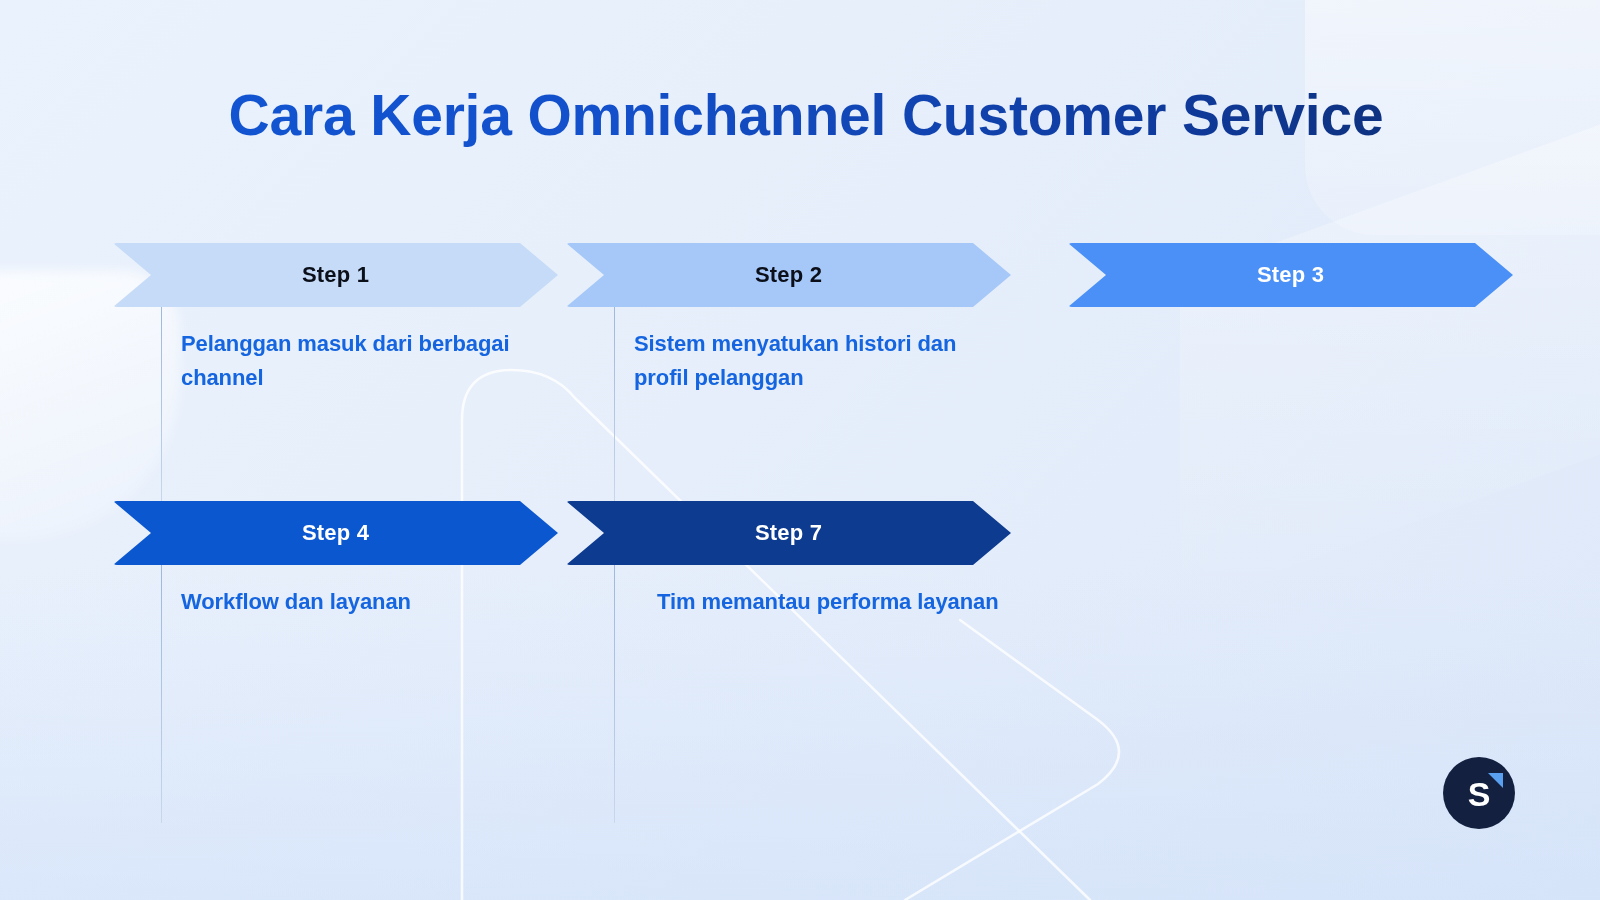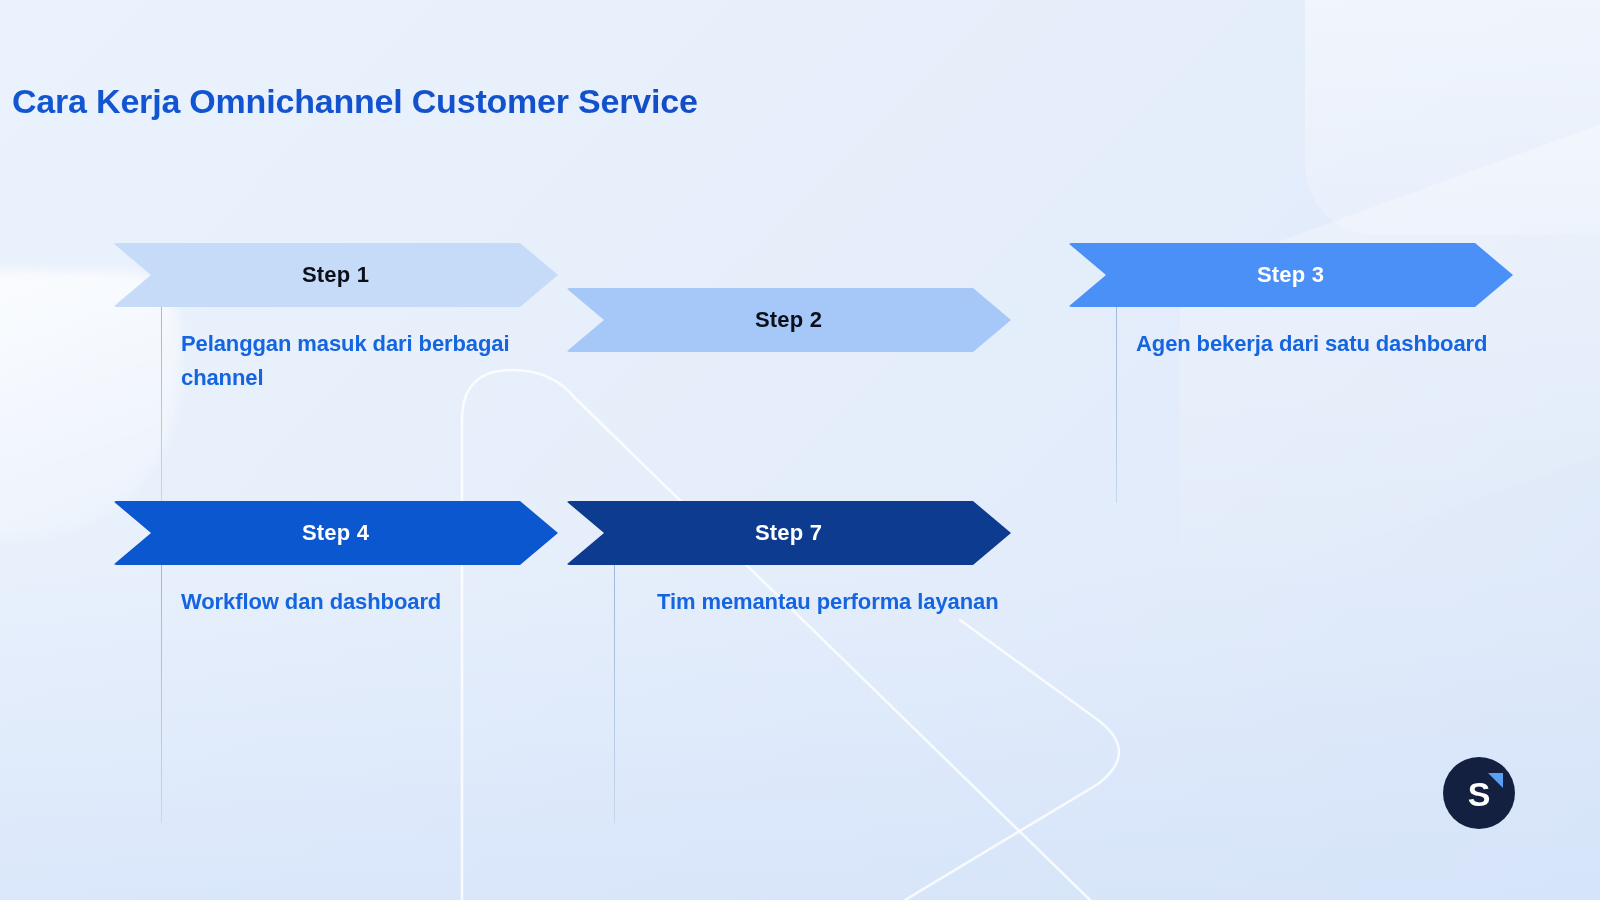--- a/index.html
+++ b/index.html
@@ -51,22 +51,22 @@
     left:0; bottom:0; right:0; height:330px;
     background:linear-gradient(180deg, rgba(214,229,250,0), rgba(208,225,250,.55));
   }
 
   .bg-curves { position:absolute; inset:0; }
 
   
   .title {
     position:absolute;
     left:0; right:0; top:82px;
-    text-align:left;
-    font-size:34px;
+    text-align:center;
+    font-size:57px;
     font-weight:bold;
     letter-spacing:-0.2px;
     background:linear-gradient(90deg,#1156d4 0%,#1350cb 38%,#0f3b9e 72%,#0d2a66 100%);
     -webkit-background-clip:text;
     background-clip:text;
     color:transparent;
     padding-left:12px;
     -webkit-text-fill-color:transparent;
   }
 
@@ -167,42 +167,42 @@
       <div class="banner" style="background:#c6dbf7;">
         <span class="banner-label" style="color:#0b0f19;">Step 1</span>
       </div>
       <div class="step-body">
         <div class="step-rule"></div>
         <p class="step-desc">Pelanggan masuk dari berbagai channel</p>
       </div>
     </div>
 
     <div class="step" style="left:566px; top:243px; width:445px;">
-      <div class="banner" style="background:#a6c8f8;margin-top:45px;">
+      <div class="banner" style="background:#a6c8f8;">
         <span class="banner-label" style="color:#0b0f19;">Step 2</span>
+      </div>
+      <div class="step-body">
+        <div class="step-rule"></div>
+        <p class="step-desc">Sistem menyatukan histori dan profil pelanggan</p>
       </div>
     </div>
 
     <div class="step" style="left:1068px; top:243px; width:445px;">
       <div class="banner" style="background:#4a90f7;">
         <span class="banner-label" style="color:#ffffff;">Step 3</span>
       </div>
-      <div class="step-body">
-        <div class="step-rule"></div>
-        <p class="step-desc">Agen bekerja dari satu dashboard</p>
-      </div>
     </div>
 
     <div class="step" style="left:113px; top:501px; width:445px;">
       <div class="banner" style="background:#0b57d0;">
         <span class="banner-label" style="color:#ffffff;">Step 4</span>
       </div>
       <div class="step-body" style="height:258px;">
         <div class="step-rule"></div>
-        <p class="step-desc">Workflow dan dashboard</p>
+        <p class="step-desc">Workflow dan layanan</p>
       </div>
     </div>
 
     <div class="step" style="left:566px; top:501px; width:445px;">
       <div class="banner" style="background:#0c3b8f;">
         <span class="banner-label" style="color:#ffffff;">Step 7</span>
       </div>
       <div class="step-body" style="height:258px;padding-left:43px;">
         <div class="step-rule"></div>
         <p class="step-desc">Tim memantau performa layanan</p>

